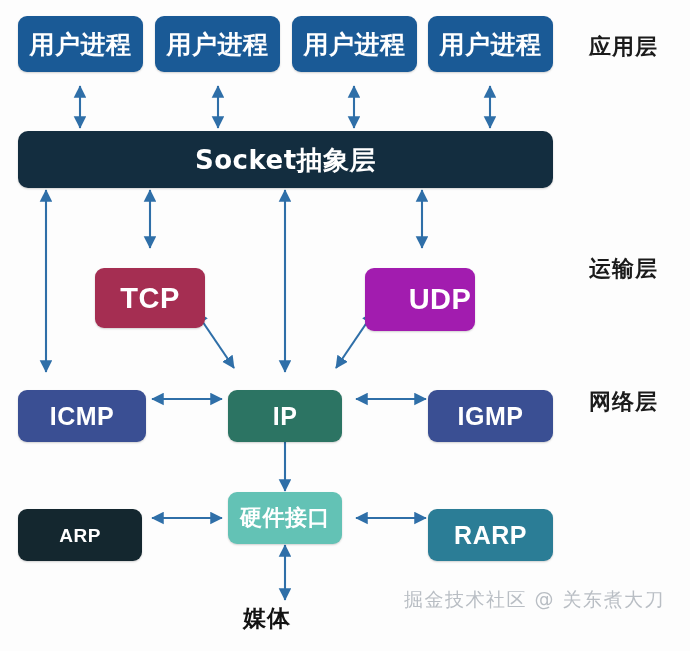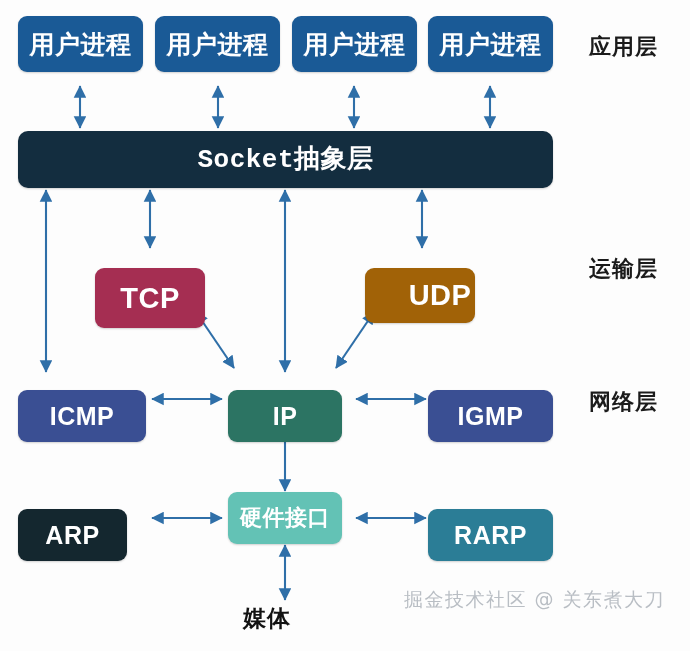--- a/index.html
+++ b/index.html
@@ -131,28 +131,28 @@
     <span>用户进程</span>
   </div>
   <div class="node cn" style="left:428px; top:16px; width:125px; height:56px; font-size:25px; background:#1a5a96;">
     <span>用户进程</span>
   </div>
 
   <div class="layer-label" style="left:589px; top:32px;">
     <span>应用层</span>
   </div>
 
-  <div class="node cn" style="left:18px; top:131px; width:535px; height:57px; font-size:26px; background:#132d3f; border-radius:10px;font-family:Liberation Mono, monospace;">
+  <div class="node cn" style="left:18px; top:131px; width:535px; height:57px; font-size:26px; background:#132d3f; border-radius:10px;">
     <span>Socket抽象层</span>
   </div>
 
   <div class="node latin" style="left:95px; top:251px; width:110px; height:60px; font-size:29px; background:#a52e52;">
     <span>TCP</span>
   </div>
-  <div class="node latin" style="left:365px; top:251px; width:110px; height:55px; font-size:29px; background:#a16207;padding-left:40px;">
+  <div class="node latin" style="left:365px; top:251px; width:110px; height:63px; font-size:29px; background:#a21caf;padding-left:40px;">
     <span>UDP</span>
   </div>
 
   <div class="layer-label" style="left:589px; top:254px;">
     <span>运输层</span>
   </div>
 
   <div class="node latin" style="left:18px; top:373px; width:128px; height:52px; font-size:25px; background:#3a4f93;">
     <span>ICMP</span>
   </div>
@@ -160,21 +160,21 @@
     <span>IP</span>
   </div>
   <div class="node latin" style="left:428px; top:373px; width:125px; height:52px; font-size:25px; background:#3a4f93;">
     <span>IGMP</span>
   </div>
 
   <div class="layer-label" style="left:589px; top:387px;">
     <span>网络层</span>
   </div>
 
-  <div class="node latin" style="left:18px; top:492px; width:109px; height:52px; font-size:25px; background:#14272f;">
+  <div class="node latin" style="left:18px; top:492px; width:124px; height:52px; font-size:19px; background:#14272f;">
     <span>ARP</span>
   </div>
   <div class="node latin" style="left:428px; top:492px; width:125px; height:52px; font-size:25px; background:#2b7d96;">
     <span>RARP</span>
   </div>
   <div class="node cn" style="left:228px; top:492px; width:114px; height:52px; font-size:22px; background:#63c2b5;">
     <span>硬件接口</span>
   </div>
 
 

